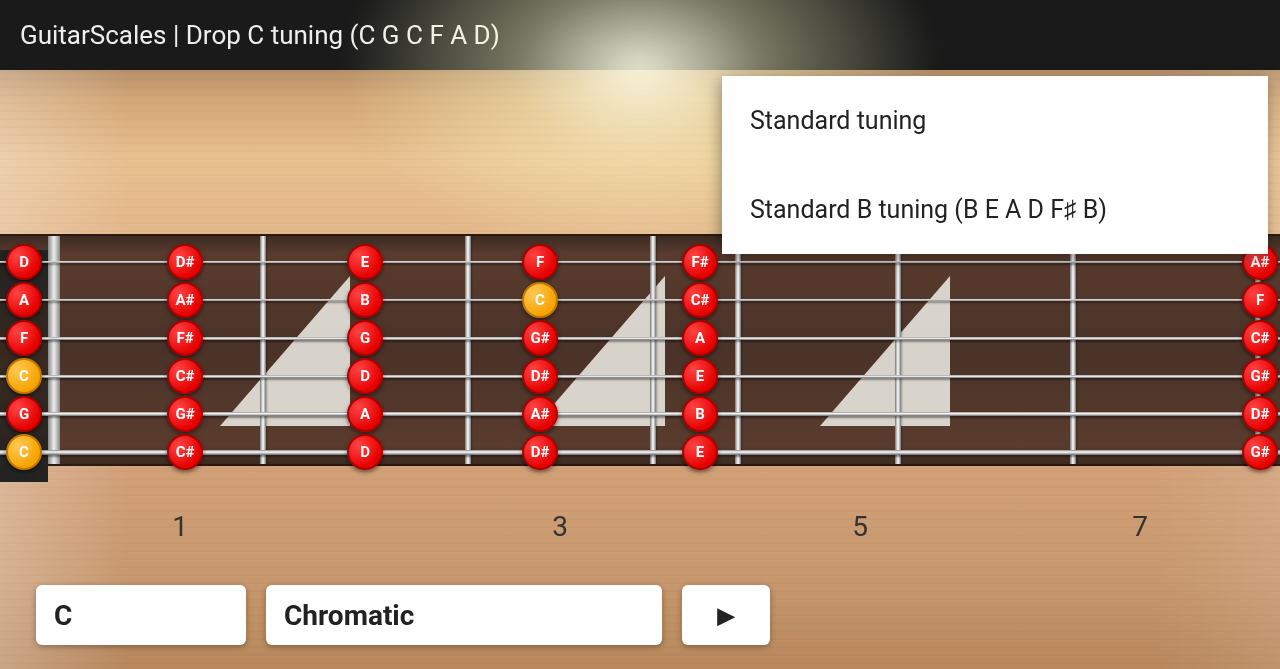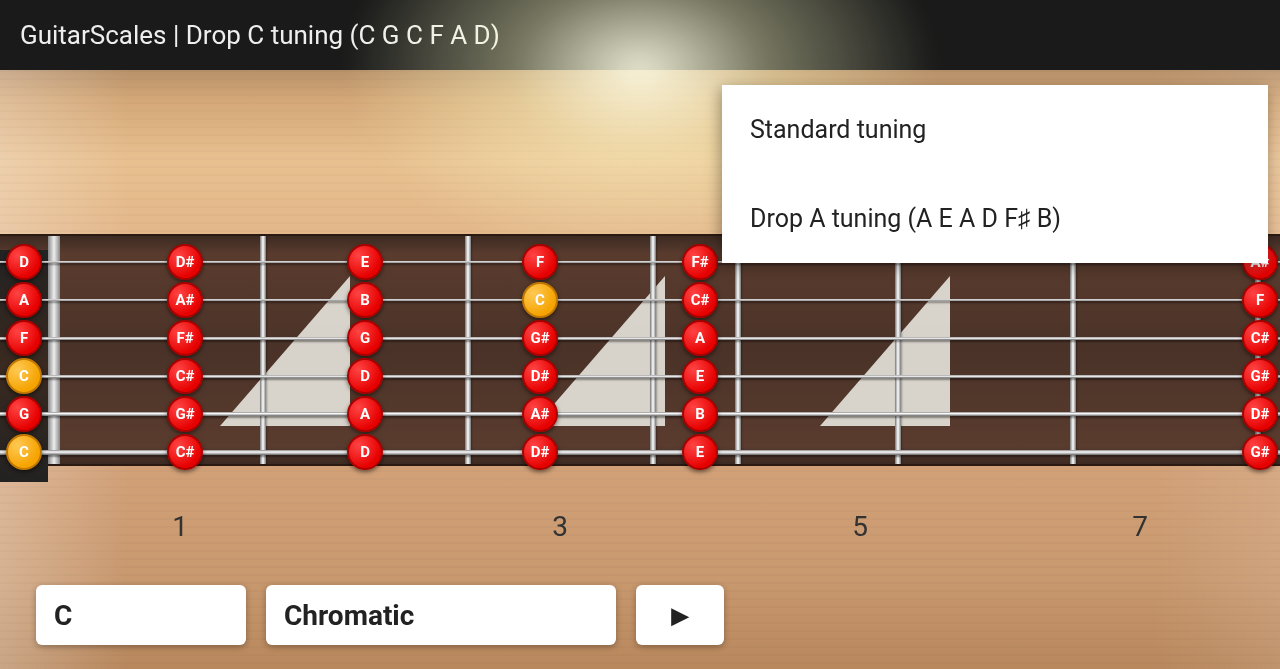--- a/index.html
+++ b/index.html
@@ -121,28 +121,28 @@
     height: 60px;
     display: flex; align-items: center;
     padding: 0 18px;
     font-size: 28px;
     font-weight: 700;
     color: #222;
     box-shadow: 0 2px 6px rgba(0,0,0,0.3);
     cursor: pointer;
   }
   .sel-root { width: 210px; }
-  .sel-scale { width: 350px; }
+  .sel-scale { width: 396px; }
   .play-btn {
     width: 88px;
     display: flex; align-items: center; justify-content: center;
   }
   .dropdown {
     position: absolute;
-    top: 15px; right: 12px;
+    top: 6px; right: 12px;
     width: 546px;
     background: #fff;
     box-shadow: -2px 4px 14px rgba(0,0,0,0.35);
     z-index: 100;
   }
   .dropdown-item {
     padding: 30px 28px;
     font-size: 25px;
     color: #222;
     cursor: pointer;
@@ -240,15 +240,15 @@
     <div class="selector sel-scale">
       <span>Chromatic</span>
     </div>
     <div class="selector play-btn">
       <span style="font-size:22px">▶</span>
     </div>
   </div>
 
   <div class="dropdown">
     <div class="dropdown-item"><span>Standard tuning</span></div>
-    <div class="dropdown-item"><span>Drop A tuning (A E A D F♯ B)</span></div>
+    <div class="dropdown-item"><span>Standard B tuning (B E A D F♯ B)</span></div>
   </div>
 </div>
 
 </body></html>

